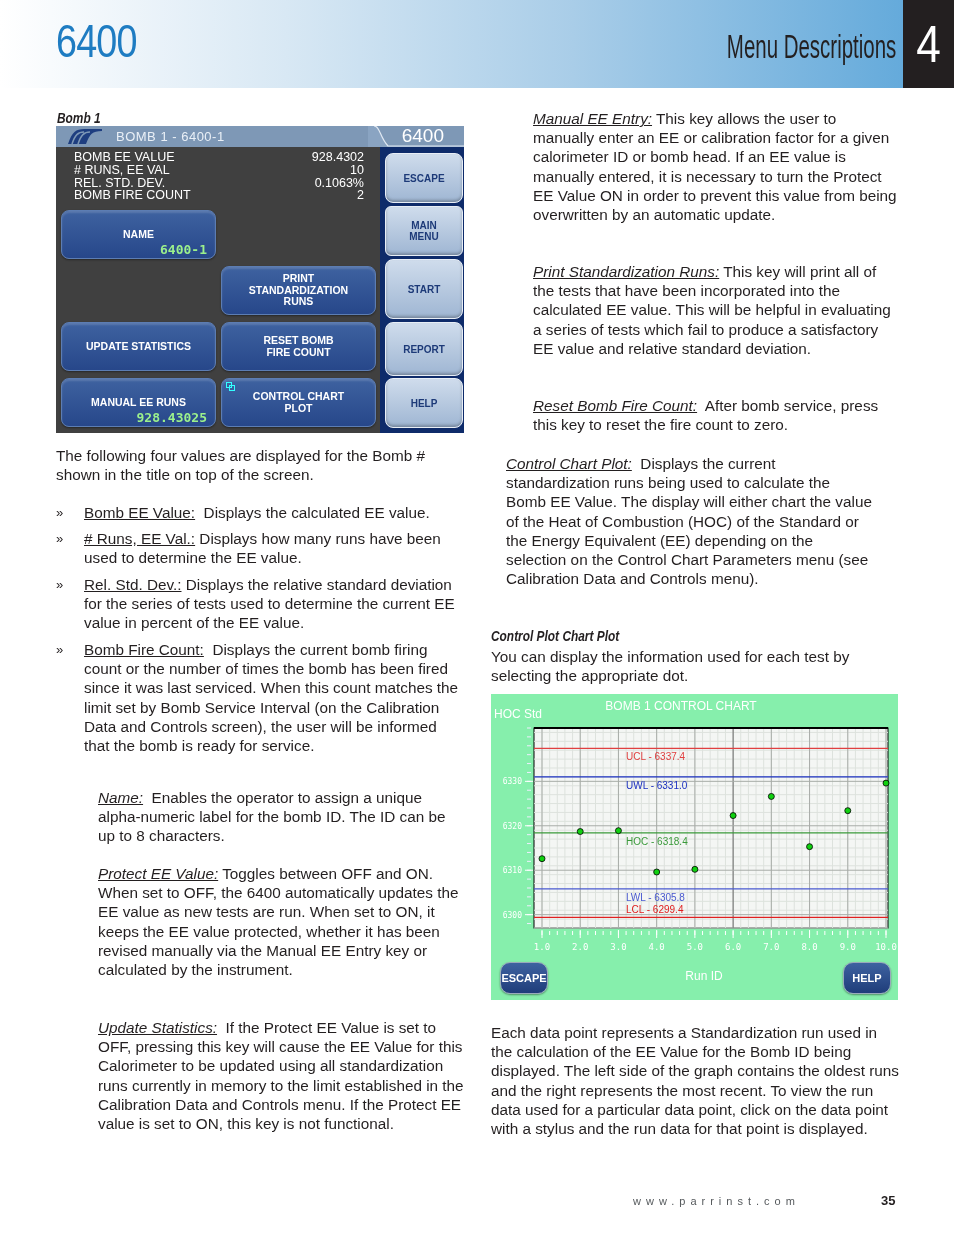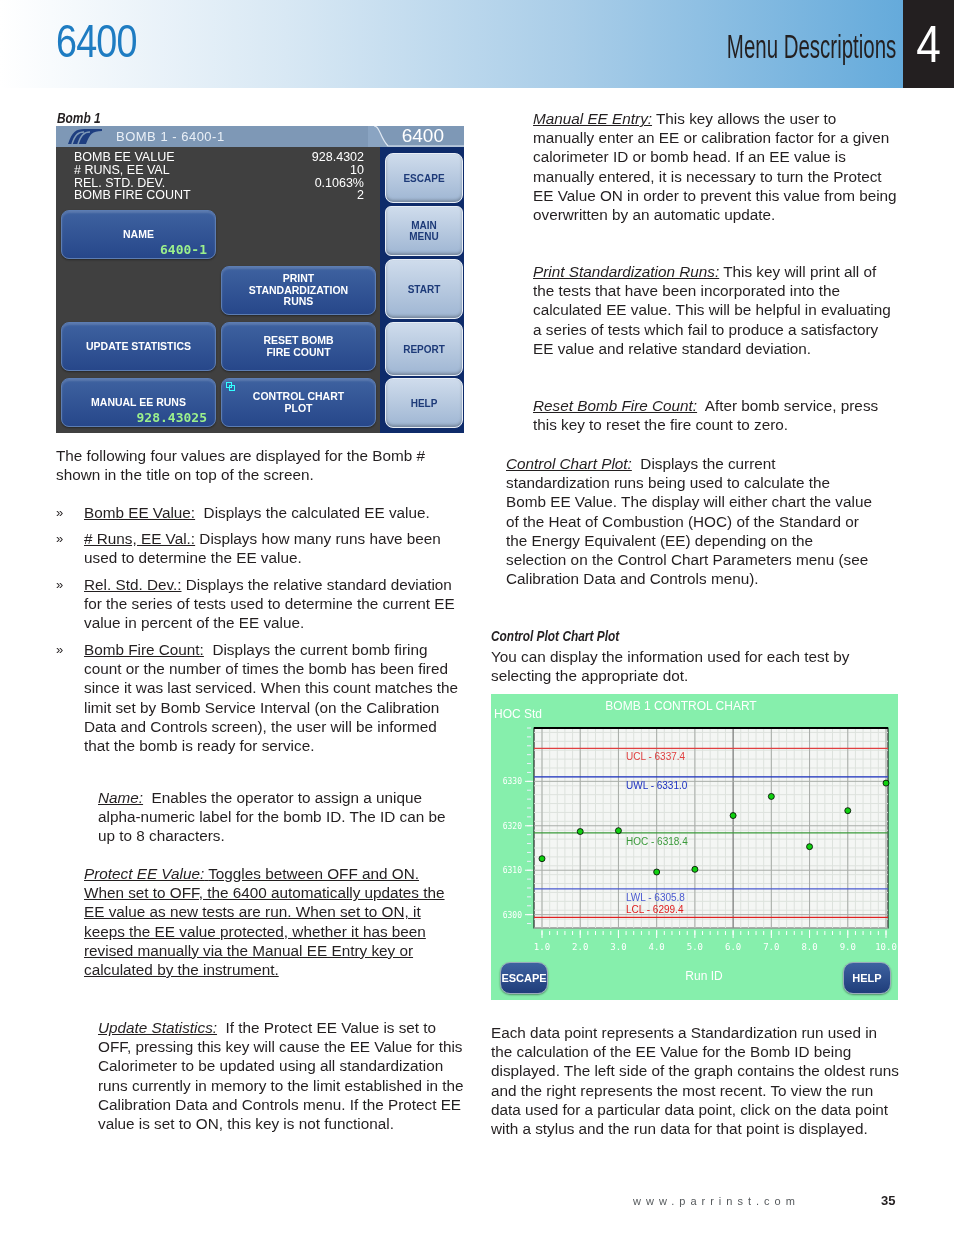--- a/index.html
+++ b/index.html
@@ -156,21 +156,21 @@
   <span class="txt"><u>Rel. Std. Dev.:</u> <span>Displays the relative standard deviation for the series of tests used to determine the current EE value in percent of the EE value.</span></span>
 </div>
 <div class="bullet" style="left:56px; top:640px;">
   <span class="mark">»</span>
   <span class="txt"><u>Bomb Fire Count:</u>&nbsp; <span>Displays the current bomb firing count or the number of times the bomb has been fired since it was last serviced. When this count matches the limit set by Bomb Service Interval (on the Calibration Data and Controls screen), the user will be informed that the bomb is ready for service.</span></span>
 </div>
 
 <div class="para" style="left:98px; top:788px; width:368px;">
   <em>Name:</em>&nbsp; <span>Enables the operator to assign a unique alpha-numeric label for the bomb ID. The ID can be up to 8 characters.</span>
 </div>
-<div class="para" style="left:84px; top:864px; width:368px;text-decoration:underline;">
+<div class="para" style="left:98px; top:864px; width:368px;">
   <em>Protect EE Value:</em> <span>Toggles between OFF and ON. When set to OFF, the 6400 automatically updates the EE value as new tests are run. When set to ON, it keeps the EE value protected, whether it has been revised manually via the Manual EE Entry key or calculated by the instrument.</span>
 </div>
 <div class="para" style="left:98px; top:1018px; width:368px;">
   <em>Update Statistics:</em>&nbsp; <span>If the Protect EE Value is set to OFF, pressing this key will cause the EE Value for this Calorimeter to be updated using all standardization runs currently in memory to the limit established in the Calibration Data and Controls menu. If the Protect EE value is set to ON, this key is not functional.</span>
 </div>
 
 <div class="para" style="left:533px; top:109px; width:368px;">
   <em>Manual EE Entry:</em> <span>This key allows the user to manually enter an EE or calibration factor for a given calorimeter ID or bomb head. If an EE value is manually entered, it is necessary to turn the Protect EE Value ON in order to prevent this value from being overwritten by an automatic update.</span>
 </div>
 <div class="para" style="left:533px; top:262px; width:368px;">

